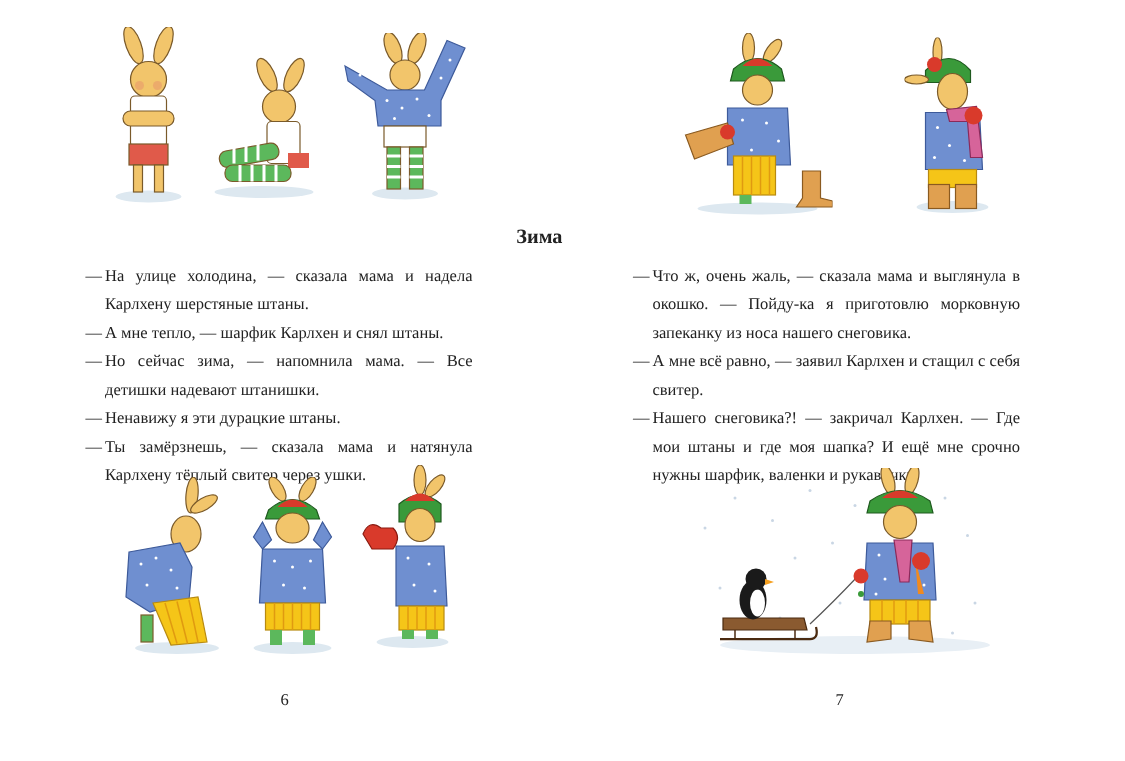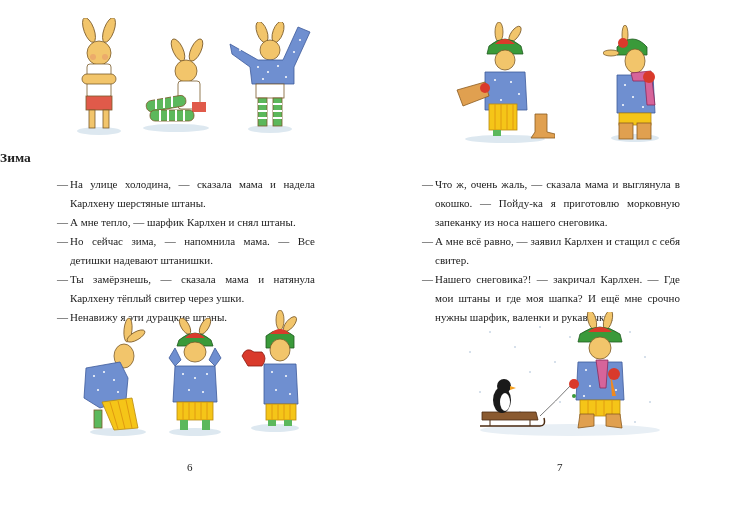--- a/index.html
+++ b/index.html
@@ -3,21 +3,21 @@
   <meta charset="utf-8">
   <style>
     * { margin: 0; padding: 0; box-sizing: border-box; }
     html, body { width: 750px; height: 507px; background: #ffffff; overflow: hidden; }
     body { position: relative; font-family: "Liberation Serif", "DejaVu Serif", serif; color: #222; }
     .page { position: absolute; top: 0; height: 507px; }
     .page-left { left: 0; width: 375px; }
     .page-right { left: 375px; width: 375px; }
     .illus { position: absolute; }
     .illus svg { display: block; }
-    .title { position: absolute; left: 0; width: 375px; top: 150px; text-align: left; font-weight: bold; font-size: 13.5px; }
+    .title { position: absolute; left: 0; width: 375px; top: 150px; text-align: right; font-weight: bold; font-size: 13.5px; }
     .text-block { position: absolute; font-size: 11px; line-height: 19px; }
     .para { position: relative; padding-left: 13px; text-align: justify; }
     .para::before { content: "— "; position: absolute; left: 0; top: 0; }
     .page-num { position: absolute; top: 461px; font-size: 11px; }
     .snow circle { fill: #c9d6e4; }
   </style>
 </head>
 <body>
 
 <div class="page page-left">
@@ -90,22 +90,22 @@
         </g>
     </svg>
   </div>
 
   <div class="title">Зима</div>
 
   <div class="text-block" style="left:57px; top:175px; width:258px;">
     <p class="para">На улице холодина, — сказала мама и надела Карлхену шерстяные штаны.</p>
     <p class="para">А мне тепло, — шарфик Карлхен и снял штаны.</p>
     <p class="para">Но сейчас зима, — напомнила мама. — Все детишки надевают штанишки.</p>
+    <p class="para">Ненавижу я эти дурацкие штаны.</p>
     <p class="para">Ты замёрзнешь, — сказала мама и натянула Карлхену тёплый свитер через ушки.</p>
-    <p class="para">Ненавижу я эти дурацкие штаны.</p>
   </div>
 
   <div class="illus" style="left:80px; top:318px;">
     <svg width="70" height="120" viewBox="0 0 70 120">
       <ellipse cx="38" cy="114" rx="28" ry="4" fill="#dde8f0"></ellipse>
       <ellipse cx="48" cy="12" rx="4" ry="12" fill="#f2c56b" stroke="#7a5a2a" stroke-width="0.8" transform="rotate(5 48 12)"></ellipse>
       <ellipse cx="56" cy="18" rx="4" ry="10" fill="#f2c56b" stroke="#7a5a2a" stroke-width="0.8" transform="rotate(60 56 18)"></ellipse>
       <ellipse cx="44" cy="38" rx="10" ry="12" fill="#f2c56b" stroke="#7a5a2a" stroke-width="0.8"></ellipse>
       <path d="M6 50 L40 44 L48 60 L46 82 L20 90 L4 80 Z" fill="#6f8fd0" stroke="#3d5a9a" stroke-width="0.8"></path>
       <g fill="#ffffff">

